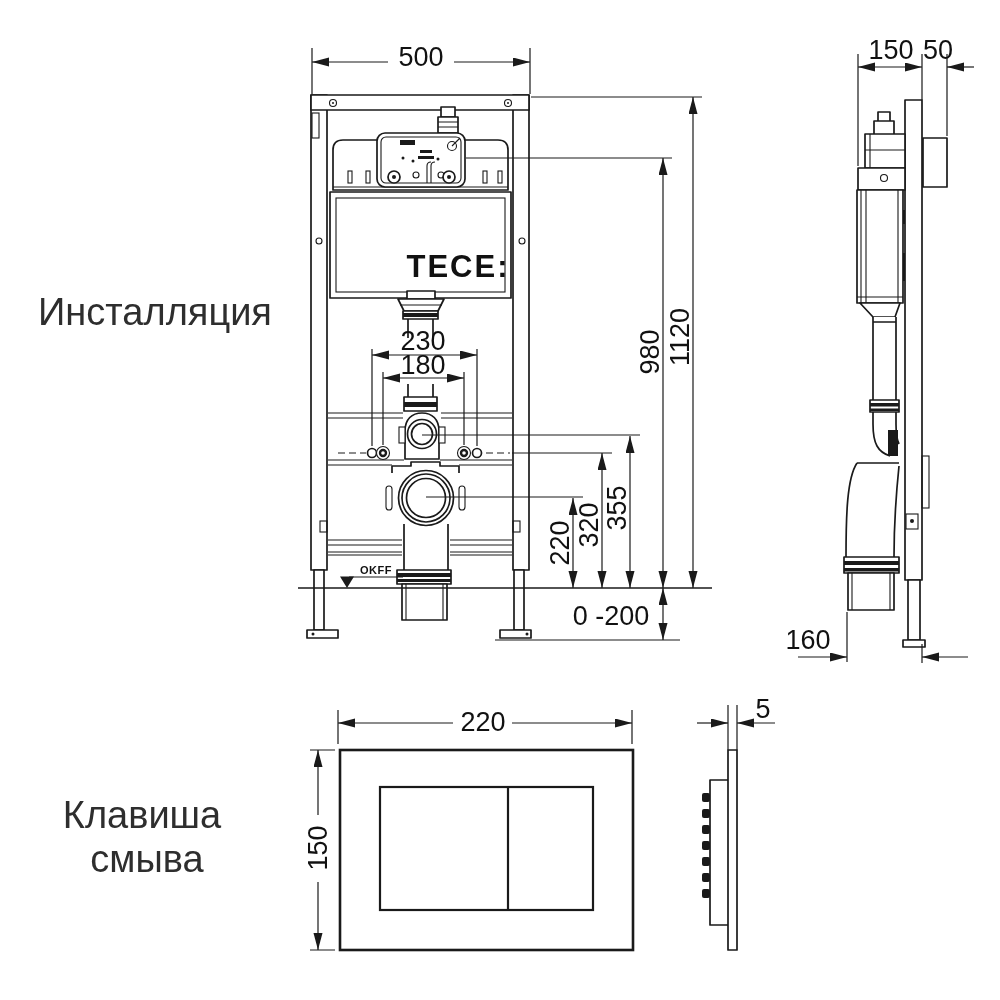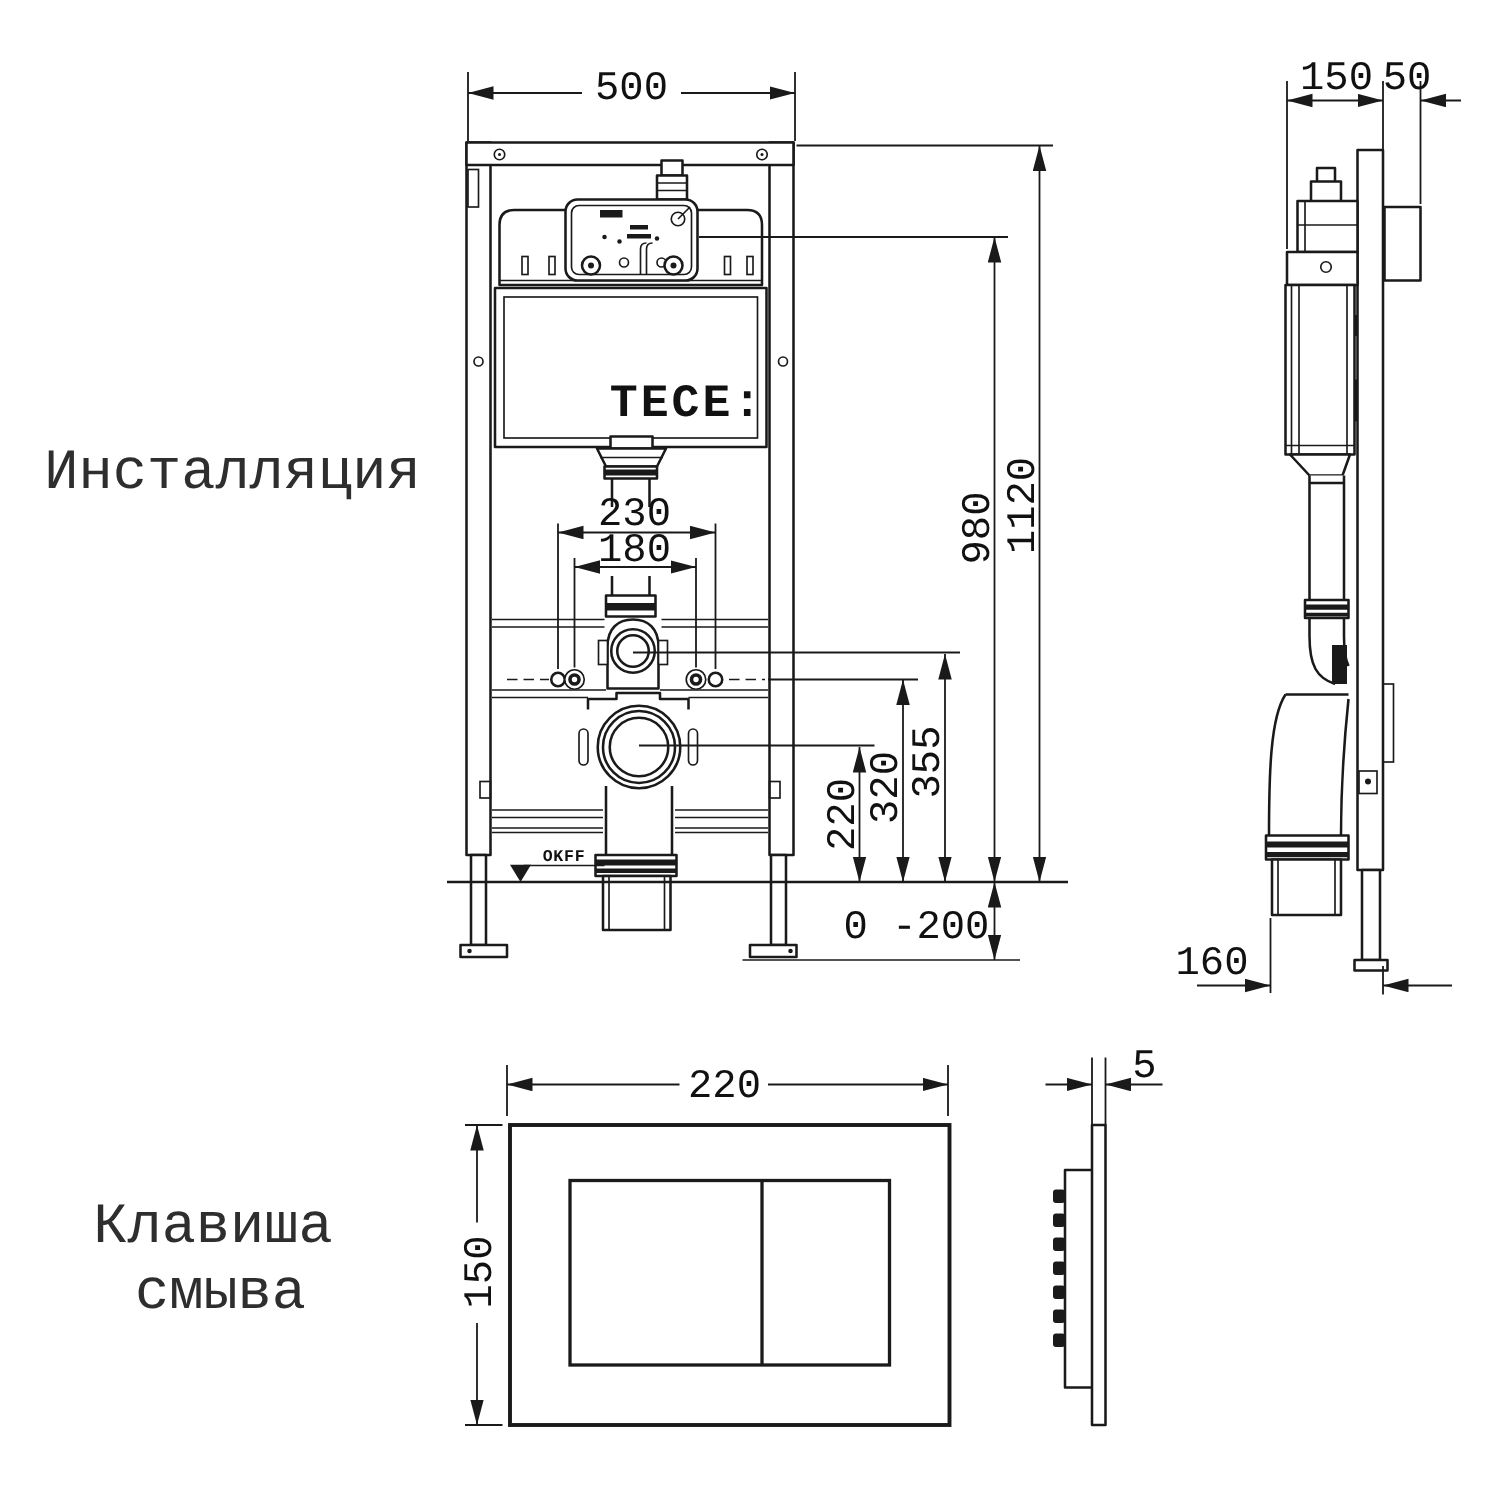--- a/index.html
+++ b/index.html
@@ -1,18 +1,18 @@
 <!DOCTYPE html>
 <html><head>
 <meta charset="utf-8">
 <style>
   html,body { margin:0; padding:0; background:#fff; }
   #stage {
     position:relative; width:1000px; height:1000px; background:#ffffff;
-    font-family:Liberation Mono, monospace;
+    font-family:Liberation Sans, sans-serif;
   }
   svg { position:absolute; left:0; top:0; }
   .ln   { stroke:#1a1a1a; stroke-width:1.7; fill:none; stroke-linejoin:round; }
   .thin { stroke:#1a1a1a; stroke-width:1.1; fill:none; }
   .thick{ stroke:#1a1a1a; stroke-width:2.6; fill:none; }
   .med  { stroke:#1a1a1a; stroke-width:2.2; fill:none; }
   .wf   { fill:#ffffff; }
   .dark { fill:#1a1a1a; stroke:none; }
   .dim  { stroke:#1a1a1a; stroke-width:1.2; fill:none; }
   .dash { stroke-dasharray:7 4; }

